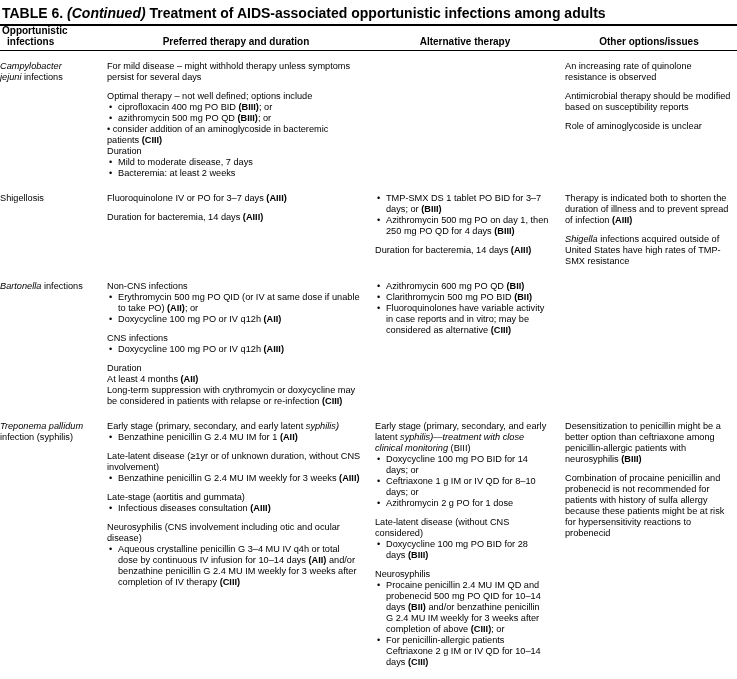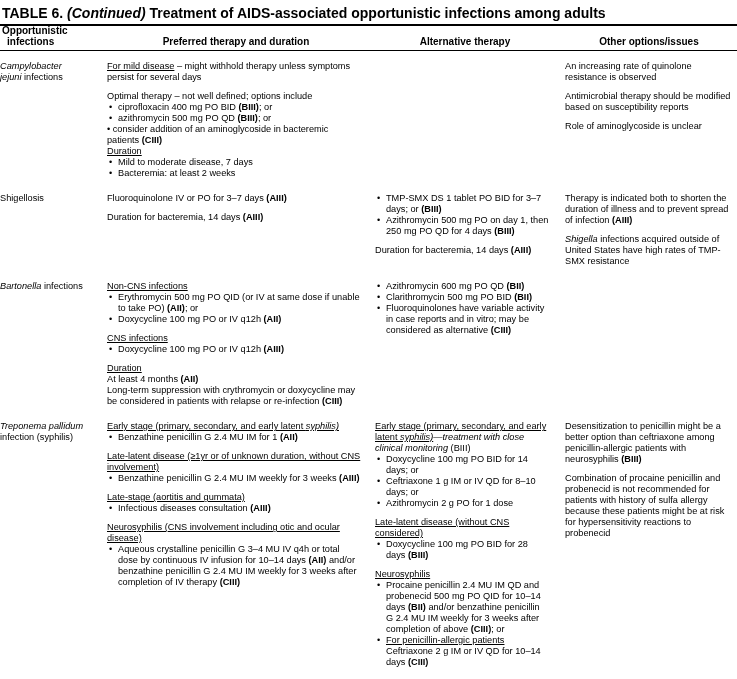--- a/index.html
+++ b/index.html
@@ -22,21 +22,21 @@
   .h-line2 { padding-left:5px; }
   tbody td { vertical-align:top; padding-top:10px; padding-bottom:4px; }
   td.c1 { padding-left:0;  padding-right:18px; }
   td.c2 { padding-left:4px;  padding-right:8px; }
   td.c3 { padding-left:6px;  padding-right:12px;margin-left:16px; }
   td.c4 { padding-left:4px;  padding-right:2px; }
   .p  { }
   .li { position:relative; padding-left:11px; }
   .li::before { content:"\2022"; position:absolute; left:2px; }
   .gap { height:8px; }
-  .s-u { text-decoration:underline; }
+  .s-u { }
   .s-i { font-style:italic; }
   .s-b { font-weight:bold; }
 </style>
 </head>
 <body>
 
 <div class="page">
 
   <div class="title-row">
     <span>TABLE 6. </span><span class="s-i">(Continued)</span><span> Treatment of AIDS-associated opportunistic infections among adults</span>

